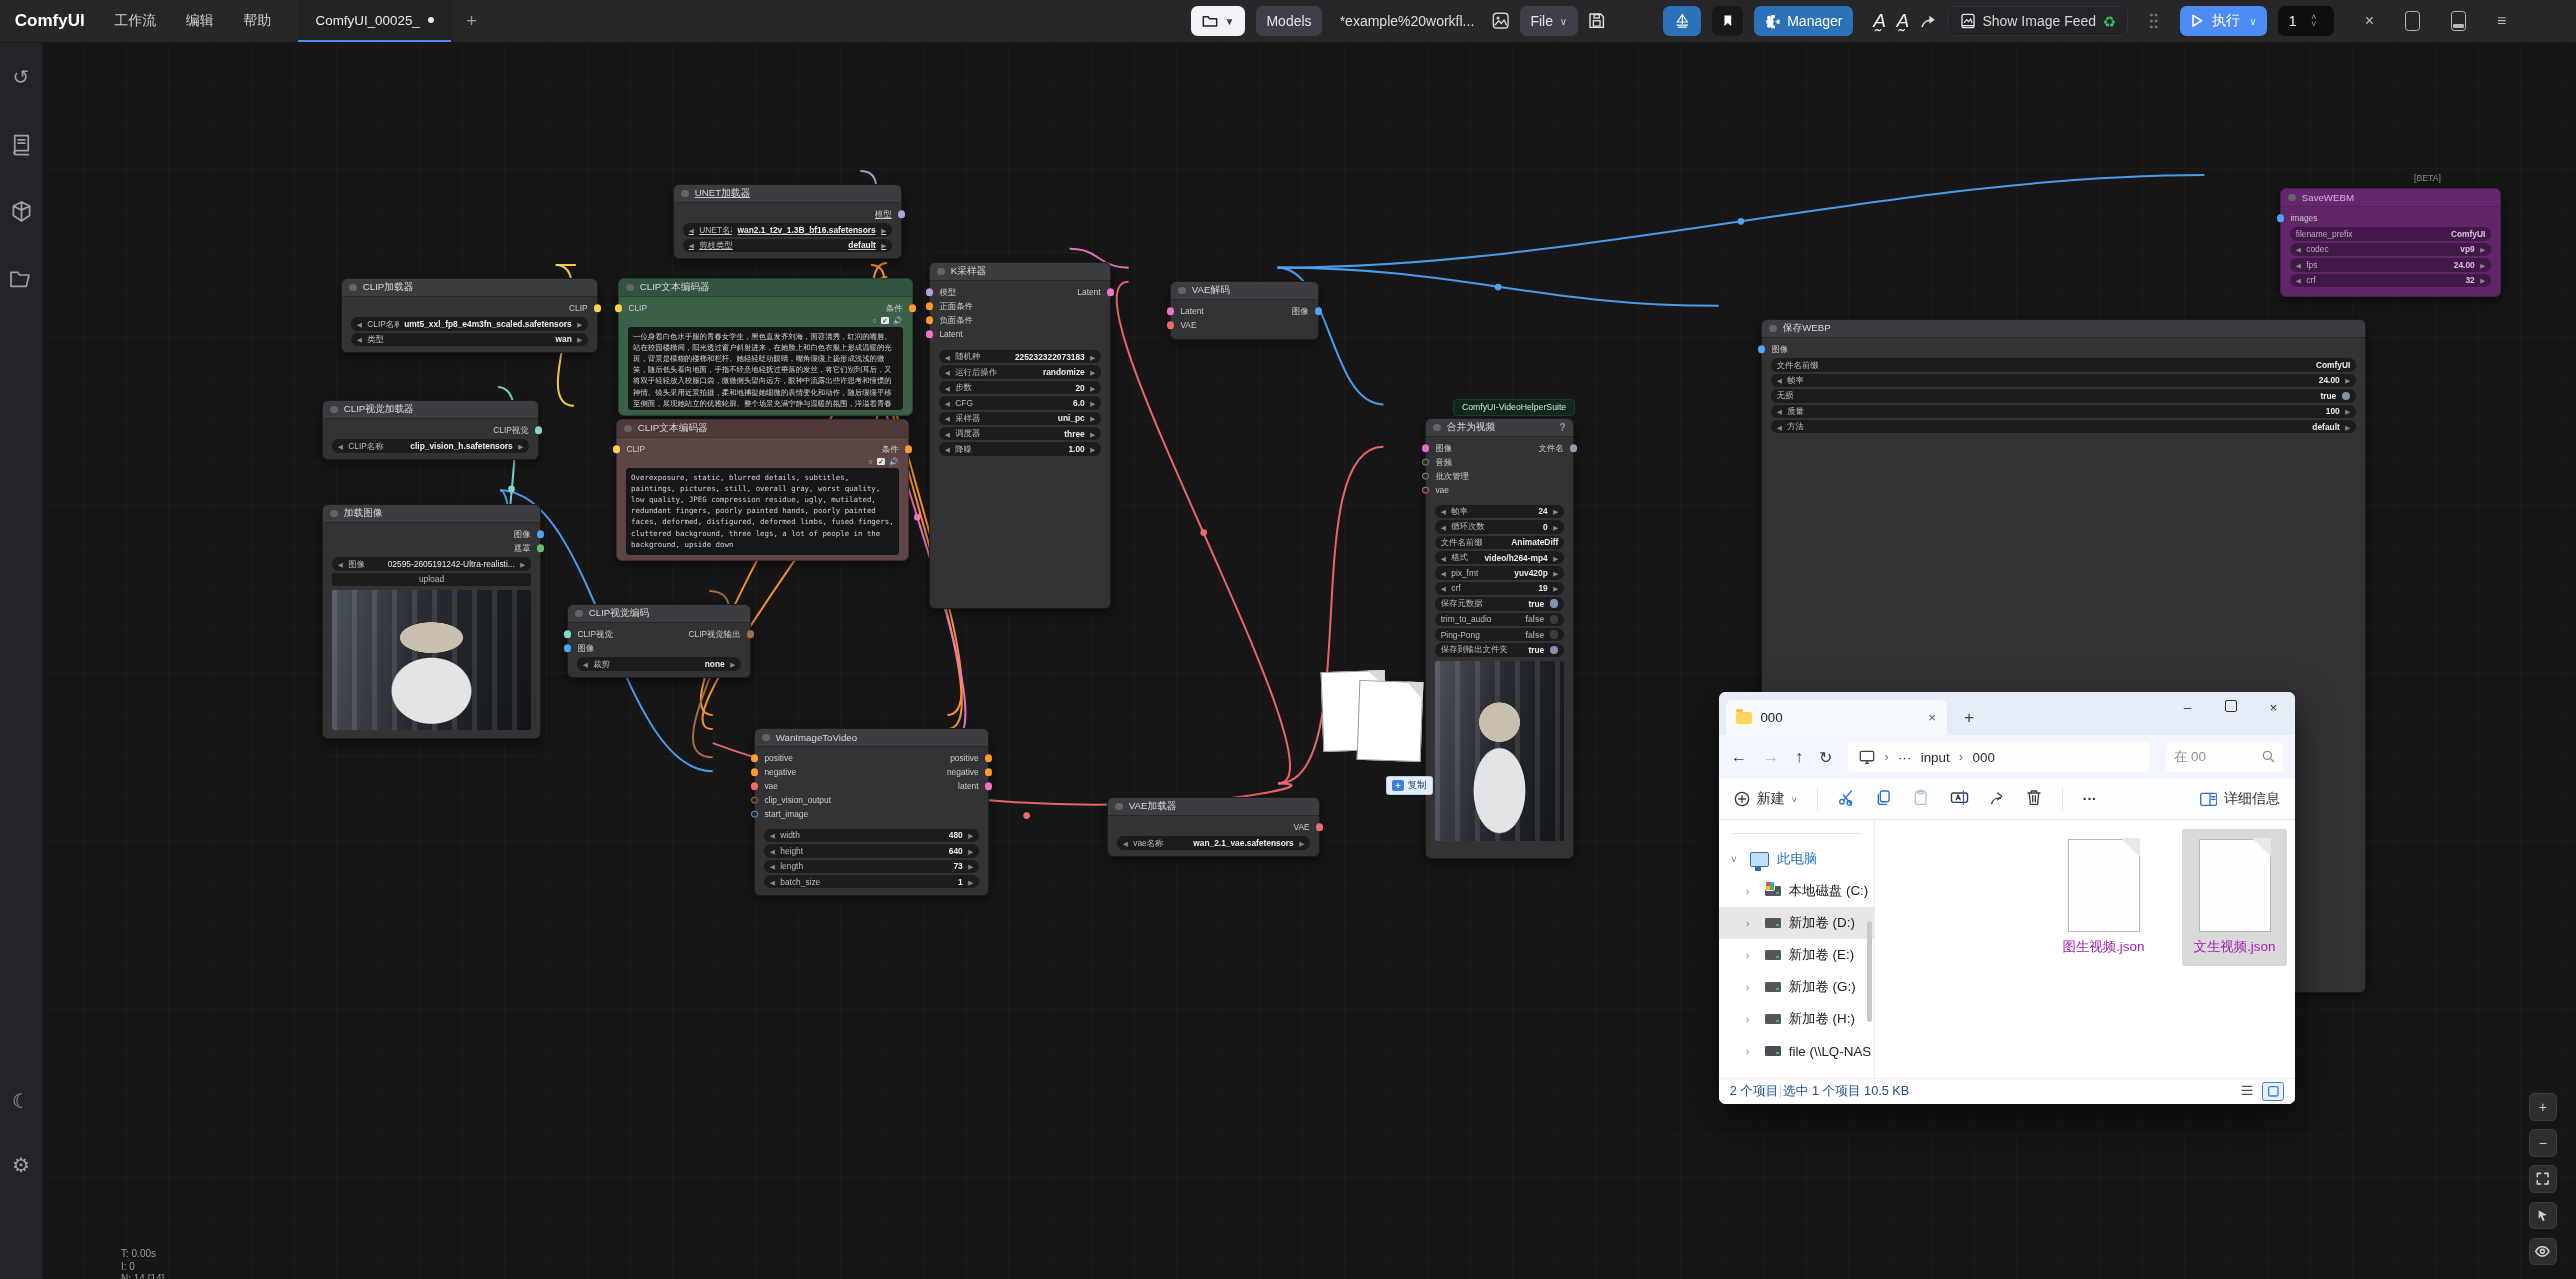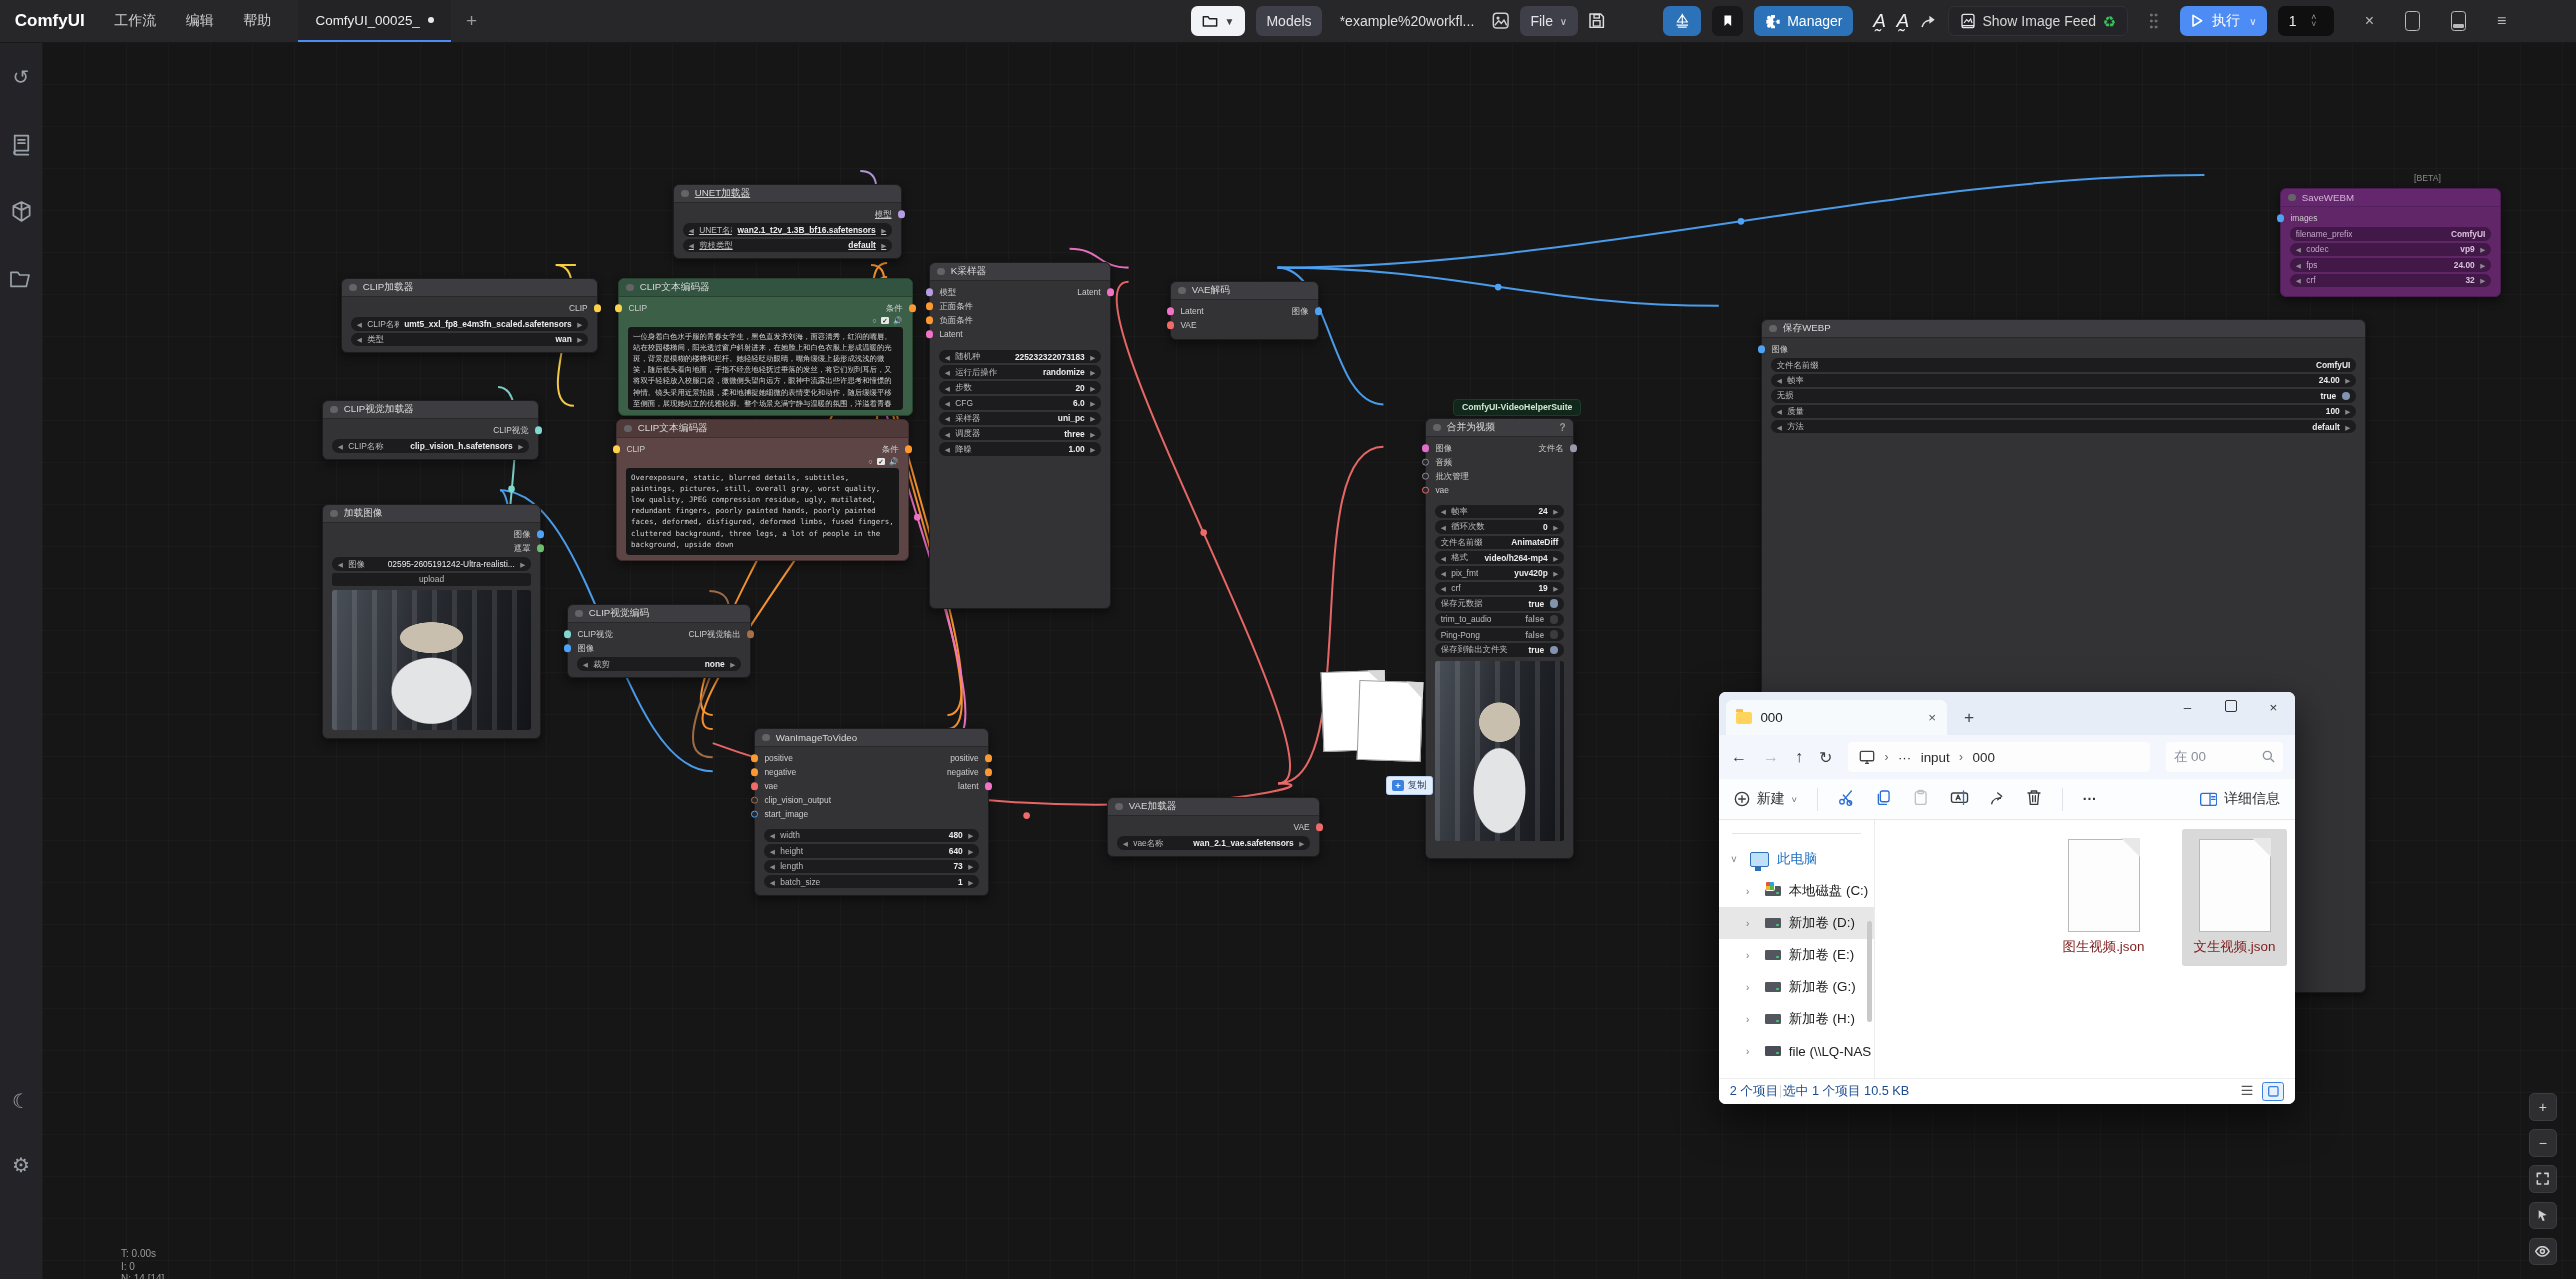--- a/index.html
+++ b/index.html
@@ -77,21 +77,21 @@
   .node.red .nh{background:#4f3939;border-bottom-color:#402d2d;}
   .node.purple{background:rgba(112,42,122,.82);border-color:#4c1d54;color:#cdaed2;margin-left:34px;}
   .node.purple .nh{background:rgba(104,38,112,.6);border-bottom-color:#531f5c;color:#d3b3d8;}
   .node.purple .w{background:rgba(40,12,44,.55);color:#c5a5ca;}
   .node.purple .w .val{color:#dcc2e0;}
   .mini-ic{display:flex;gap:4.7px;justify-content:flex-end;padding:0.7px 9.4px 1.3px 0;align-items:center;height:9.4px;}
   .mi{font-size:7.4px;color:#cfcfcf;line-height:1;}
   .chk{width:7.4px;height:7.4px;background:#e8e8e8;border-radius:1.3px;color:#222;font-size:6.7px;
     display:flex;align-items:center;justify-content:center;font-weight:bold;}
   .badge{position:absolute;height:14.8px;border-radius:4px;background:#11271b;color:#cfe9d2;font-size:8.7px;
-    font-weight:bold;display:flex;align-items:center;padding:0 8px;z-index:3;border:0.7px solid #1e3a29;}
+    font-weight:normal;display:flex;align-items:center;padding:0 8px;z-index:3;border:0.7px solid #1e3a29;}
   .beta{position:absolute;color:#8a8a8a;font-size:8.7px;z-index:3;}
   .help{margin-left:auto;color:#9a9a9a;font-size:10px;font-weight:bold;}
   .img-preview{margin:4px 8.7px;border-radius:2.7px;
     background:
       radial-gradient(ellipse 26% 18% at 50% 34%,#c9bfae 0 60%,transparent 62%),
       radial-gradient(ellipse 34% 40% at 50% 72%,#e3e4e6 0 58%,transparent 60%),
       repeating-linear-gradient(90deg,rgba(255,255,255,.10) 0 4.7px,transparent 4.7px 20px),
       linear-gradient(100deg,#4a5059 0%,#272a30 45%,#121418 100%);}
 
   
@@ -151,21 +151,21 @@
   .pc-ic{width:17.4px;height:13.4px;border:1.6px solid #2f6fb5;border-radius:2px;background:#bfe0f7;position:relative;flex:none;}
   .pc-ic::after{content:"";position:absolute;left:4.7px;bottom:-4.7px;width:5.4px;height:3.4px;background:#2f6fb5;}
   .sbar{position:absolute;right:2px;top:101px;width:4.7px;height:101px;border-radius:2.7px;background:#c9c9c9;}
   #exp-main{flex:1;position:relative;}
   .ftile{position:absolute;width:105px;display:flex;flex-direction:column;align-items:center;gap:6.7px;
     padding:9.4px 2.7px;border-radius:2.7px;box-sizing:border-box;}
   .ftile.sel{background:#d9d9d9;}
   .fpage{width:70px;height:91px;background:#fdfdfd;border:1.3px solid #b9b9b9;position:relative;}
   .fpage::after{content:"";position:absolute;right:-1.3px;top:-1.3px;border-style:solid;border-width:0 19px 19px 0;
     border-color:transparent #e8e8e8 transparent transparent;outline:none;}
-  .fname{font-size:13.4px;color:#7f1d1d;text-align:right;}
+  .fname{font-size:13.4px;color:#a21caf;text-align:right;}
   #exp-status{height:25.5px;border-top:0.7px solid #ededed;display:flex;align-items:center;padding:0 10.7px;
     font-size:12.7px;color:#333;gap:2px;background:#fff;}
   .st-sep{width:0.7px;height:13.4px;background:#d9d9d9;}
   .view-ic{width:20px;height:17.4px;border-radius:2.7px;display:flex;align-items:center;justify-content:center;}
   .view-ic.sel{border:1.3px solid #3b82e0;background:#e8f1fc;}
 </style>
 </head>
 <body>
 
 <div id="screen">

